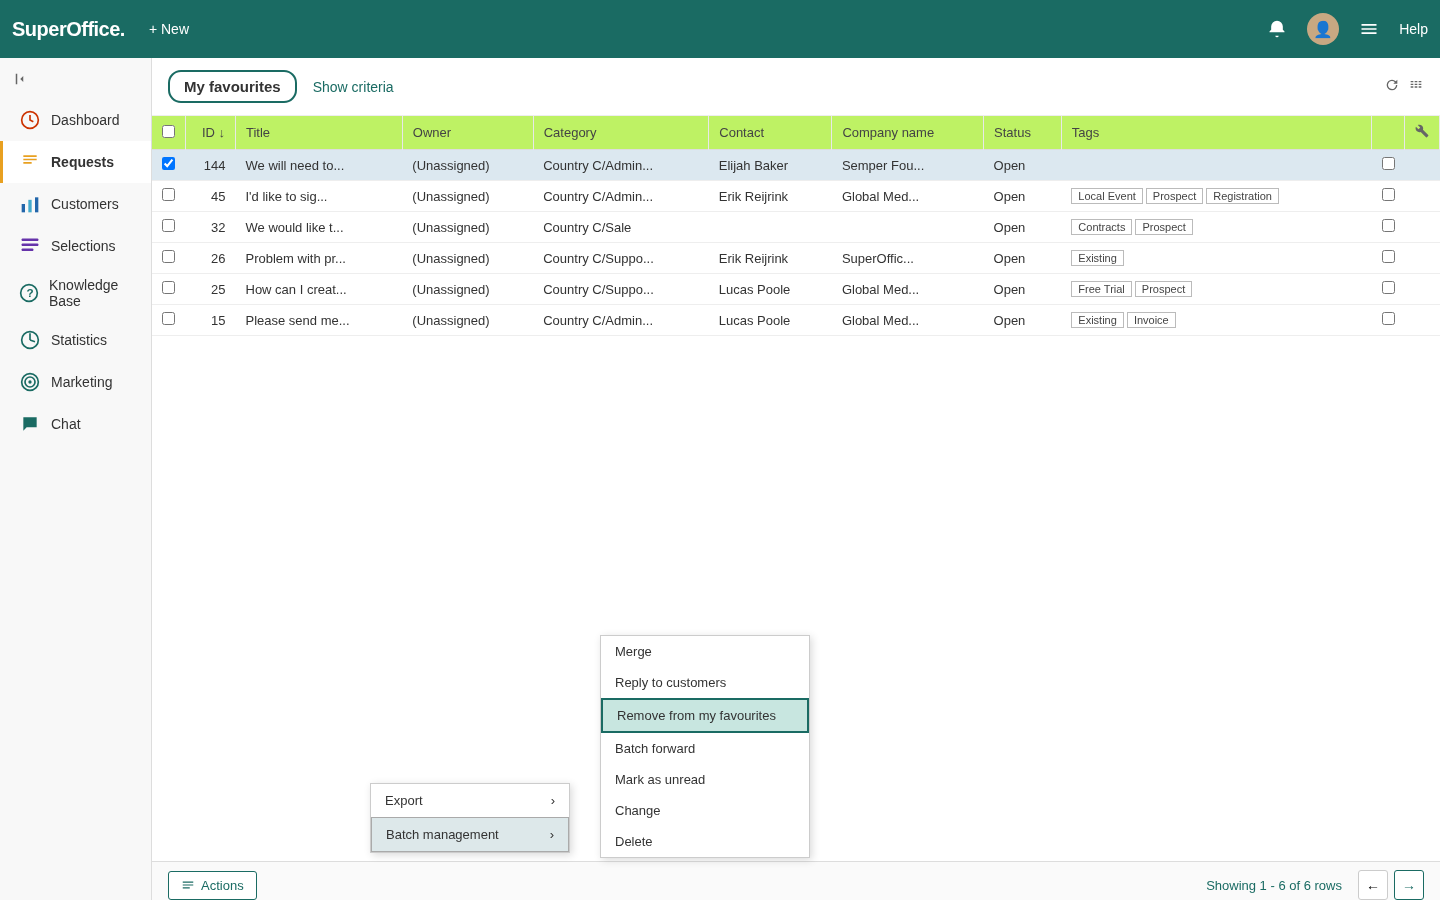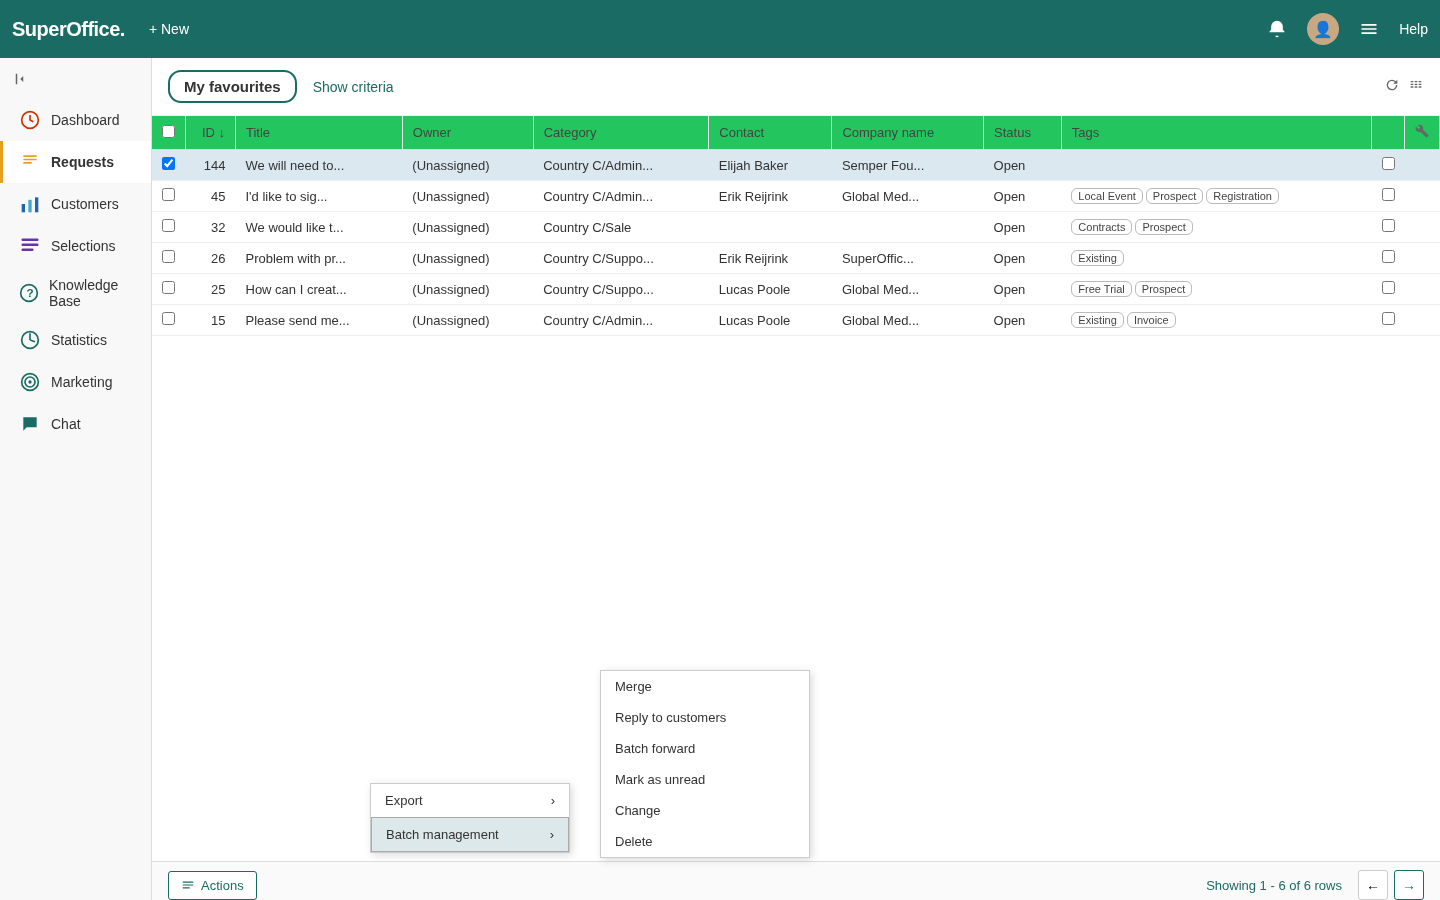--- a/index.html
+++ b/index.html
@@ -167,21 +167,21 @@
       flex: 1;
       overflow-y: auto;
       position: relative;
     }
     table {
       width: 100%;
       border-collapse: collapse;
       font-size: 13px;
     }
     thead tr {
-      background: #22c55e;
+      background: #bef264;
       border-bottom: 1px solid #ddd;
     }
     thead th {
       padding: 8px 10px;
       text-align: left;
       font-weight: normal;
       color: #444;
       white-space: nowrap;
       border-right: 1px solid #e8e8e8;
     }
@@ -190,21 +190,21 @@
     }
     tbody tr.selected { background: #dce8f0; }
     tbody td {
       padding: 7px 10px;
       color: #333;
       white-space: nowrap;
     }
     .tag-badge {
       display: inline-block;
       border: 1px solid #bbb;
-      border-radius: 6px;
+      border-radius: 0;
       padding: 1px 6px;
       font-size: 11px;
       color: #444;
       margin-right: 3px;
       background: white;
     }
     .col-checkbox { width: 30px; text-align: center; }
     .col-id { width: 50px; text-align: right; }
     .col-tools { width: 30px; }
 
@@ -581,20 +581,21 @@
         </div>
         <div class="bottom-menu-item active-selected" style="background:#dde8ea; border:1px solid #aaa;">
           <span>Batch management</span>
           <span>›</span>
         </div>
       </div>
 
       <div class="context-menu-sub" style="position:absolute; left:448px; bottom:50px;margin-top:36px;">
         <div class="ctx-item">Merge</div>
         <div class="ctx-item">Reply to customers</div>
+        <div class="ctx-item active-selected" style="background:#c8e6e0; border:2px solid #1a6b63;">Remove from my favourites</div>
         <div class="ctx-item">Batch forward</div>
         <div class="ctx-item">Mark as unread</div>
         <div class="ctx-item">Change</div>
         <div class="ctx-item">Delete</div>
       </div>
     </div>
   </div>
 </div>
 
 </body></html>

